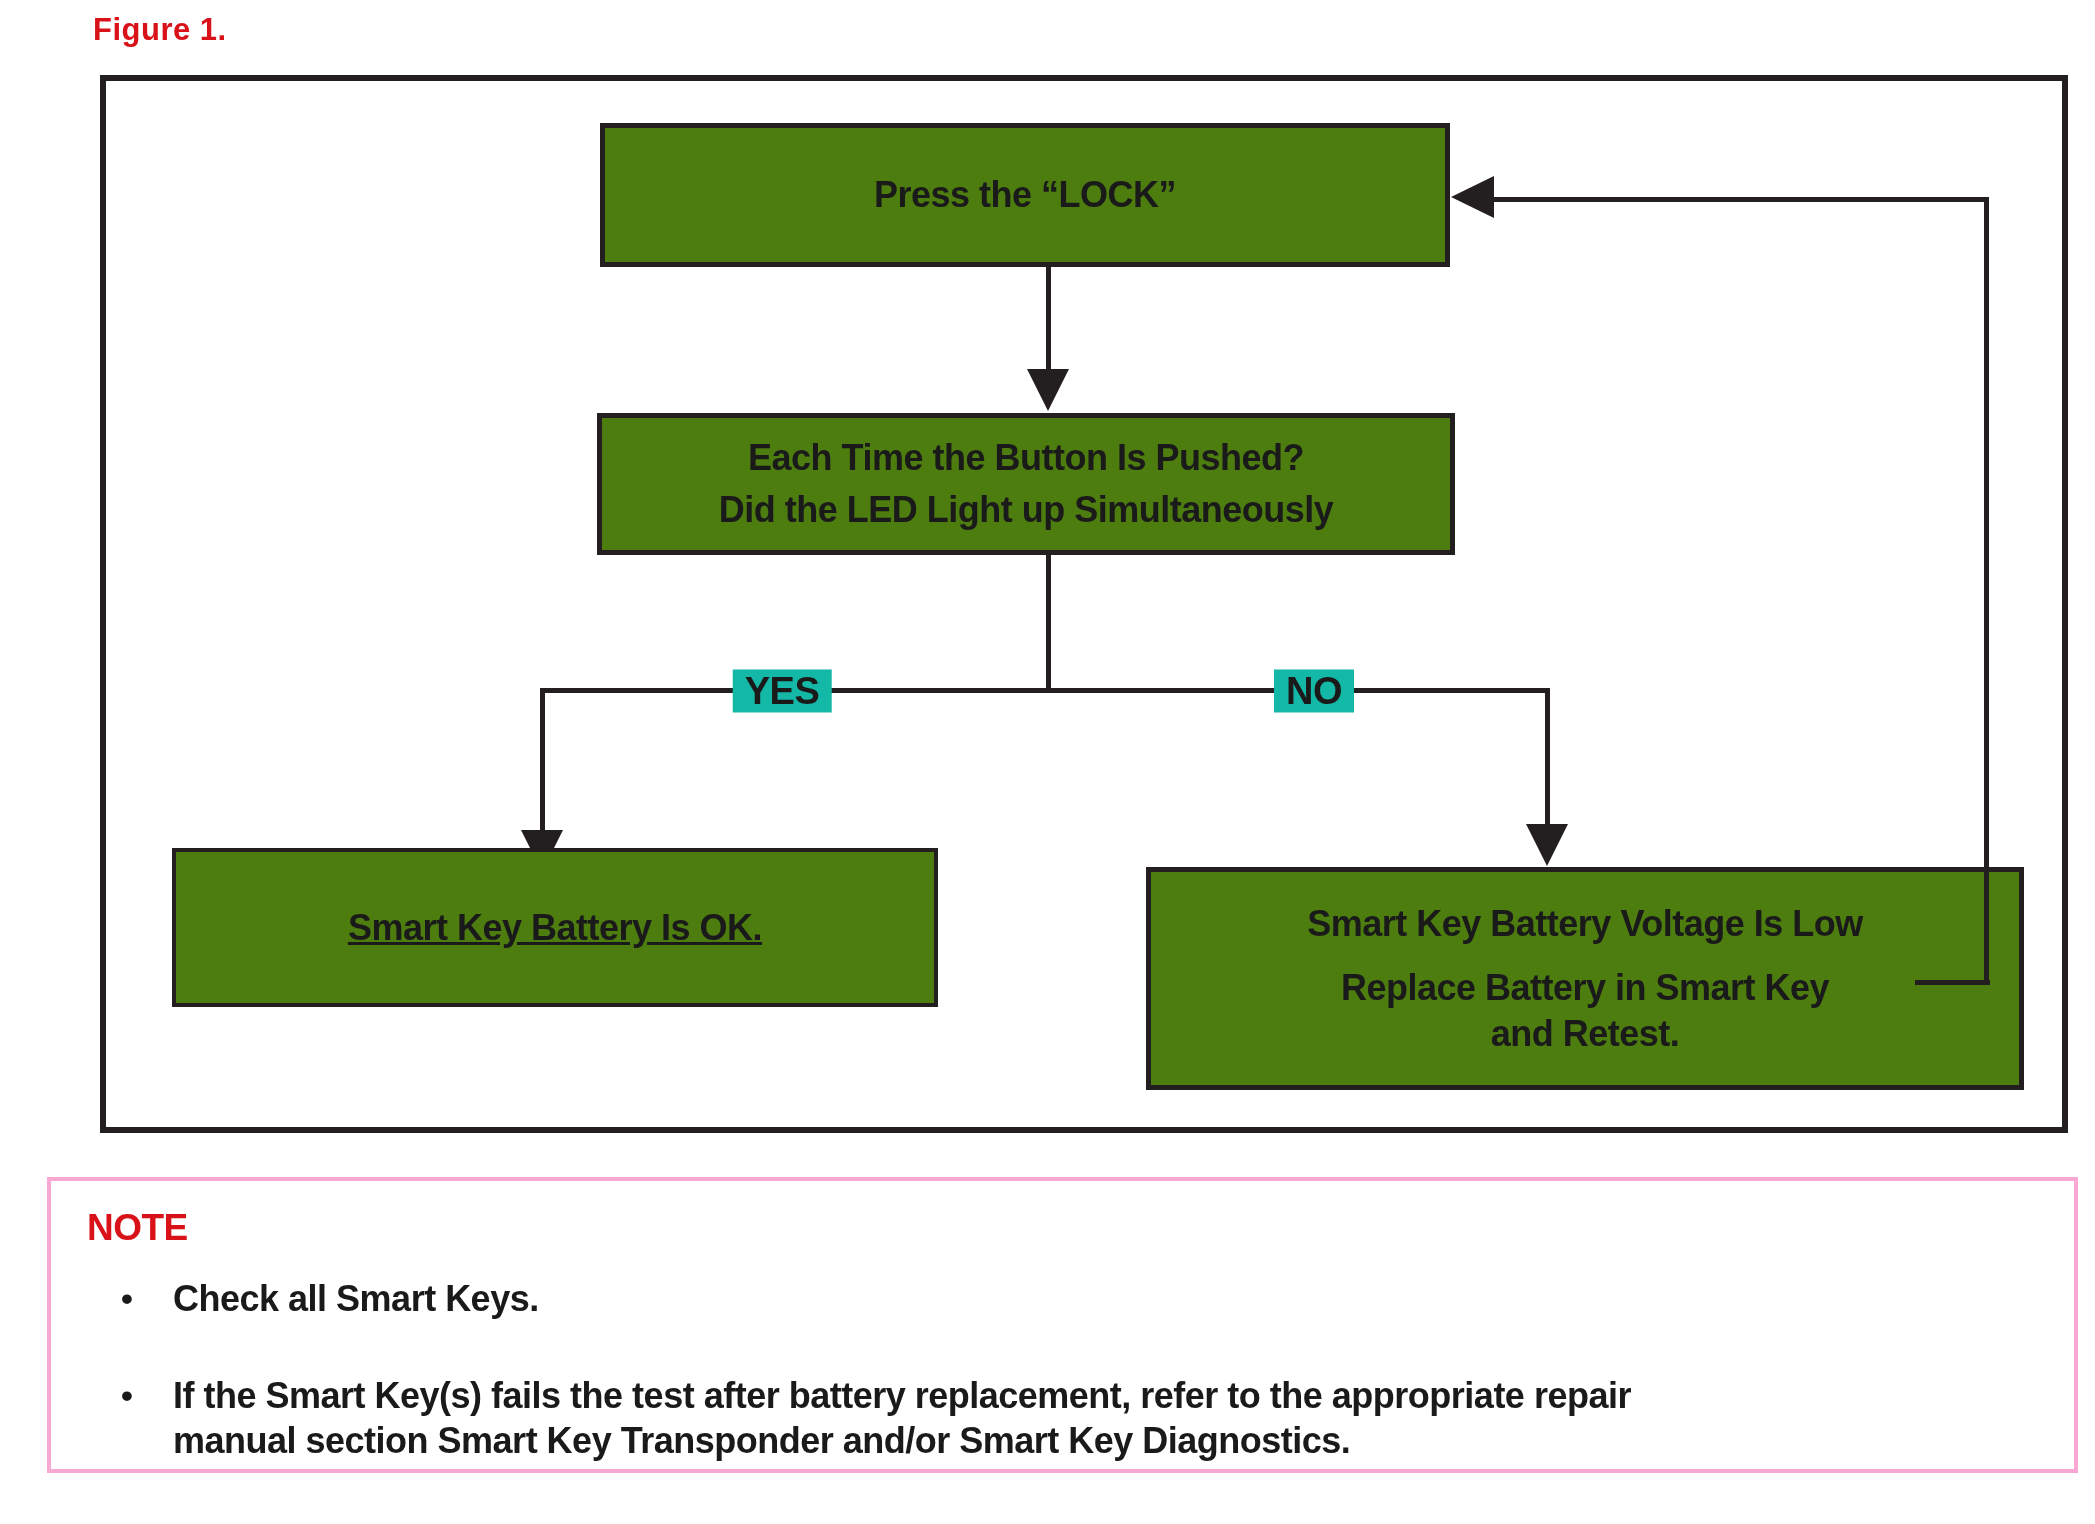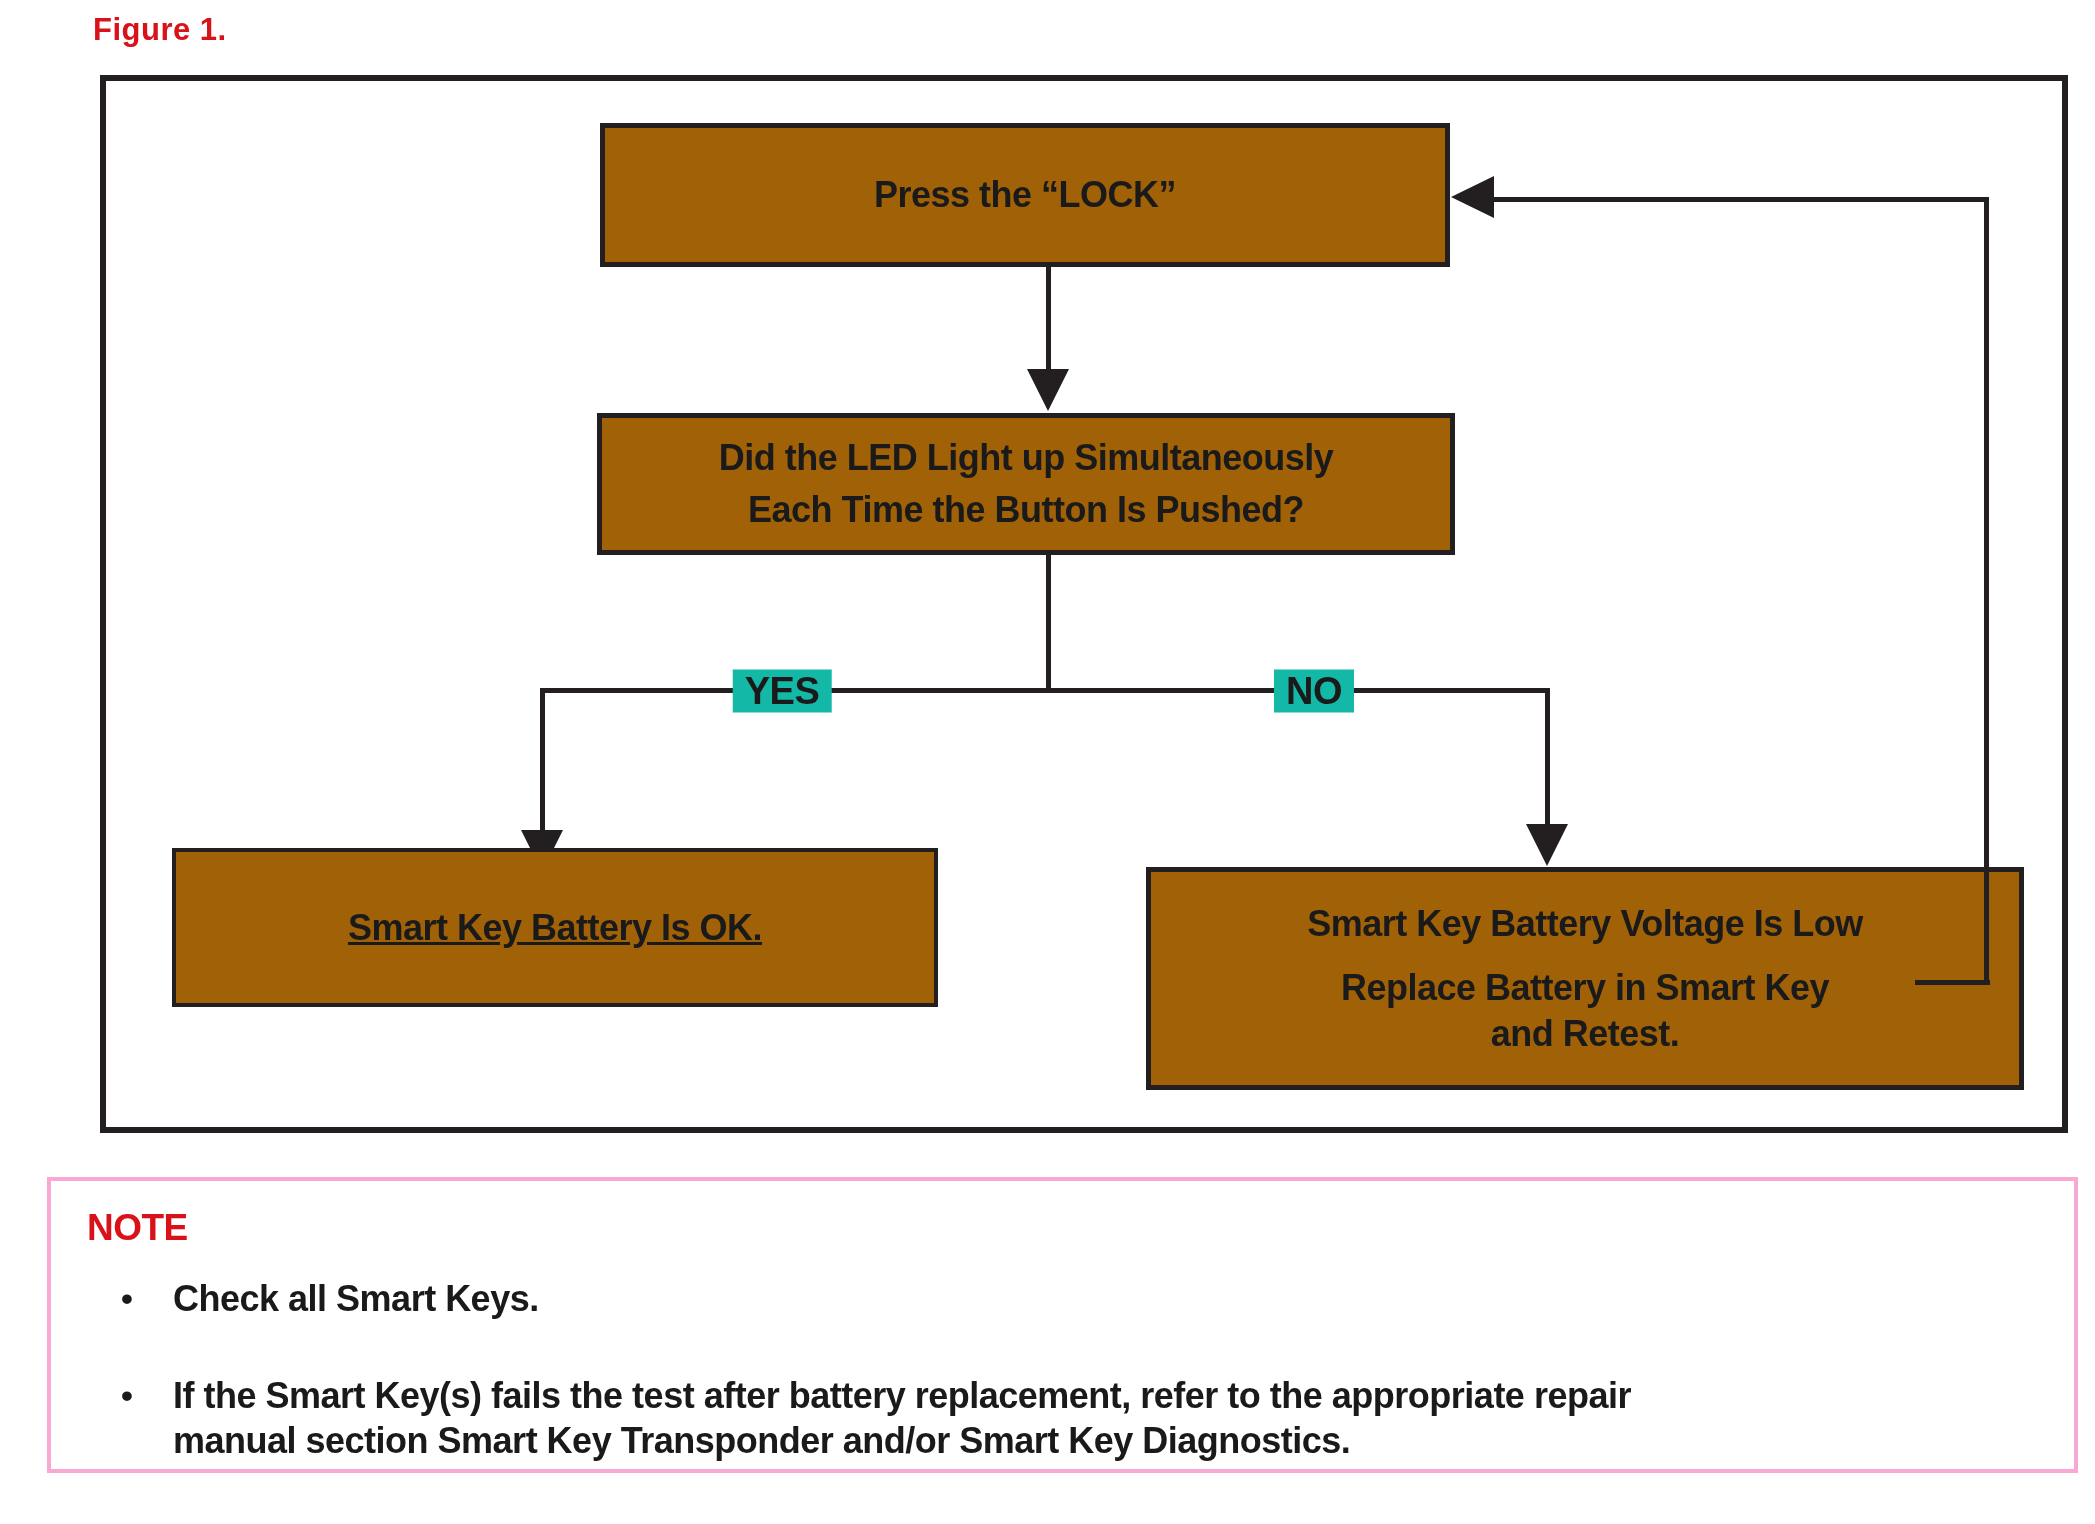--- a/index.html
+++ b/index.html
@@ -31,21 +31,21 @@
     left: 100px; top: 75px;
     width: 1968px; height: 1058px;
     border: 6px solid #231f20;
     box-sizing: border-box;
     background: #ffffff;
   }
 
   .fc-node {
     border: 5px solid #231f20;
     box-sizing: border-box;
-    background: #a16207;
+    background: #4d7c0f;
     display: flex;
     flex-direction: column;
     align-items: center;
     justify-content: center;
     font-size: 36px;
     line-height: 52px;
     letter-spacing: -0.5px;
   }
   .node-press-lock   { left: 600px;  top: 123px; width: 850px; height: 144px; }
   .node-led-question { left: 597px;  top: 413px; width: 858px; height: 142px; }
@@ -131,22 +131,22 @@
   <div class="abs outer-frame"></div>
 
   <div class="abs fc-node node-press-lock">
     <div>Press the “LOCK”</div>
   </div>
 
   <div class="abs line v-line1"></div>
   <div class="abs arrow-down arrow-down-1"></div>
 
   <div class="abs fc-node node-led-question">
+    <div>Each Time the Button Is Pushed?</div>
     <div>Did the LED Light up Simultaneously</div>
-    <div>Each Time the Button Is Pushed?</div>
   </div>
 
   <div class="abs line v-line2"></div>
   <div class="abs line branch-h"></div>
   <div class="abs line yes-v"></div>
   <div class="abs line no-v"></div>
   <div class="abs arrow-down arrow-down-yes"></div>
   <div class="abs arrow-down arrow-down-no"></div>
 
   <div class="abs branch-label branch-label-yes">YES</div>

